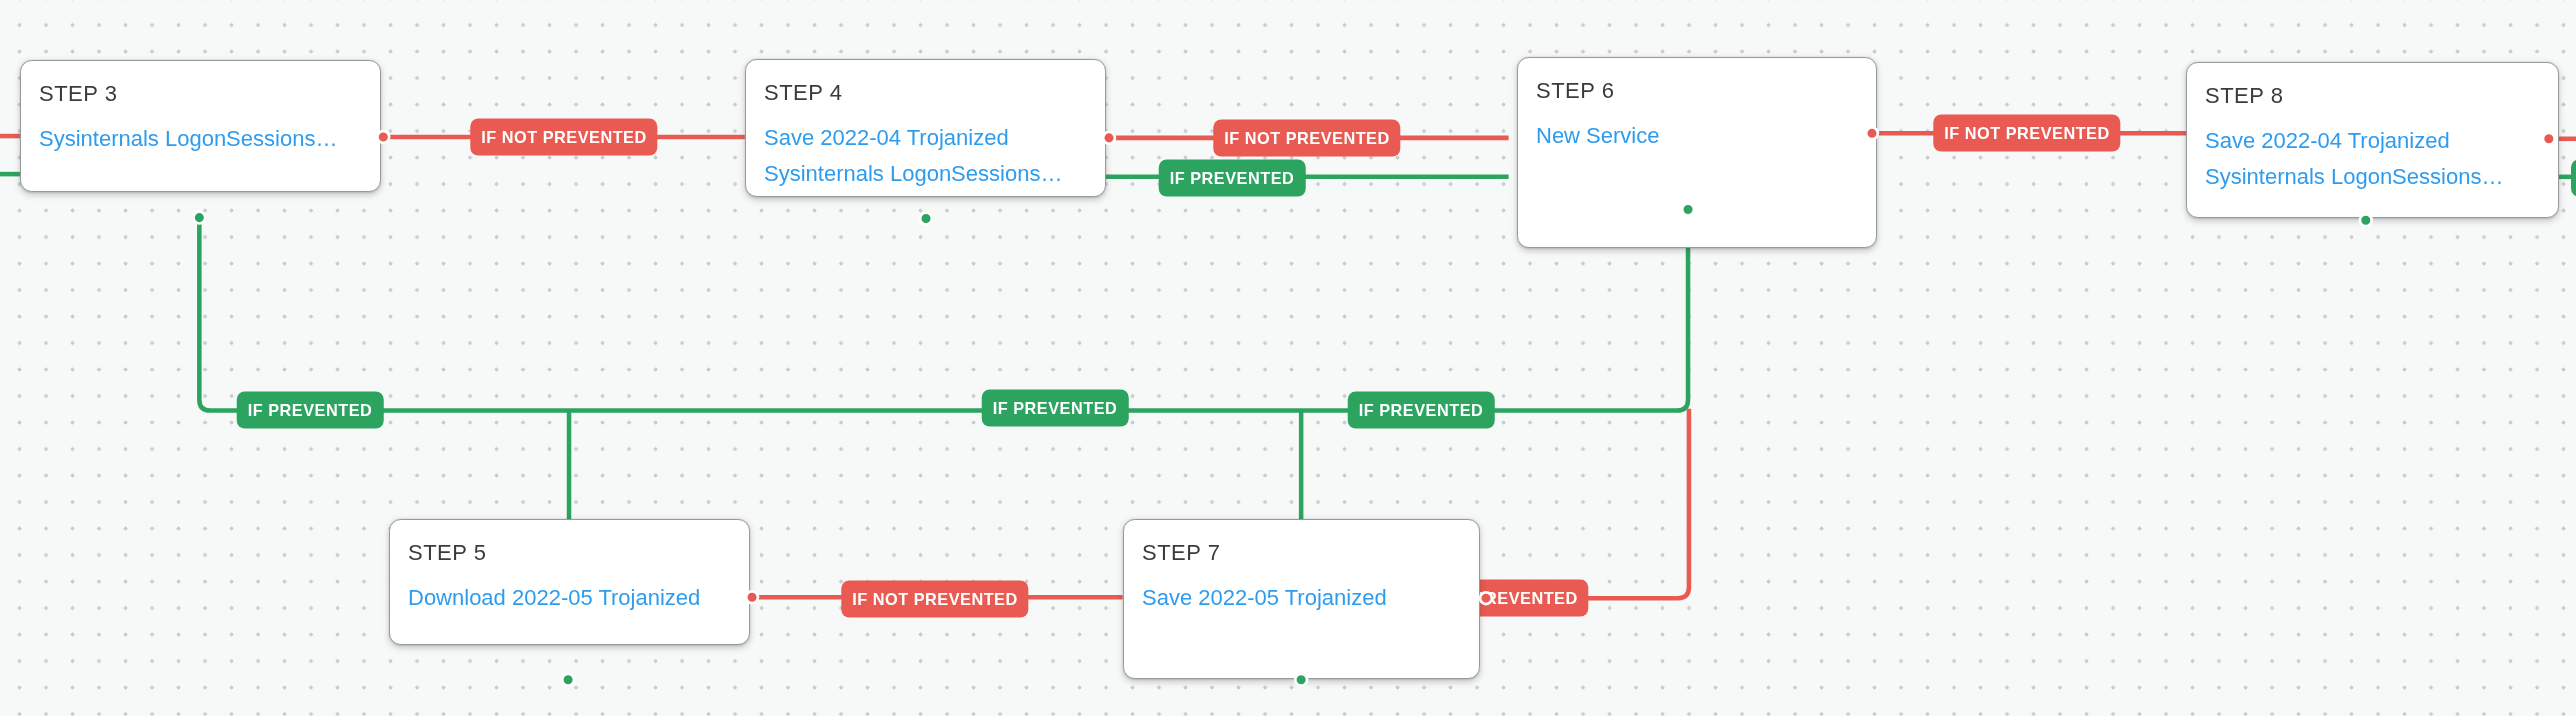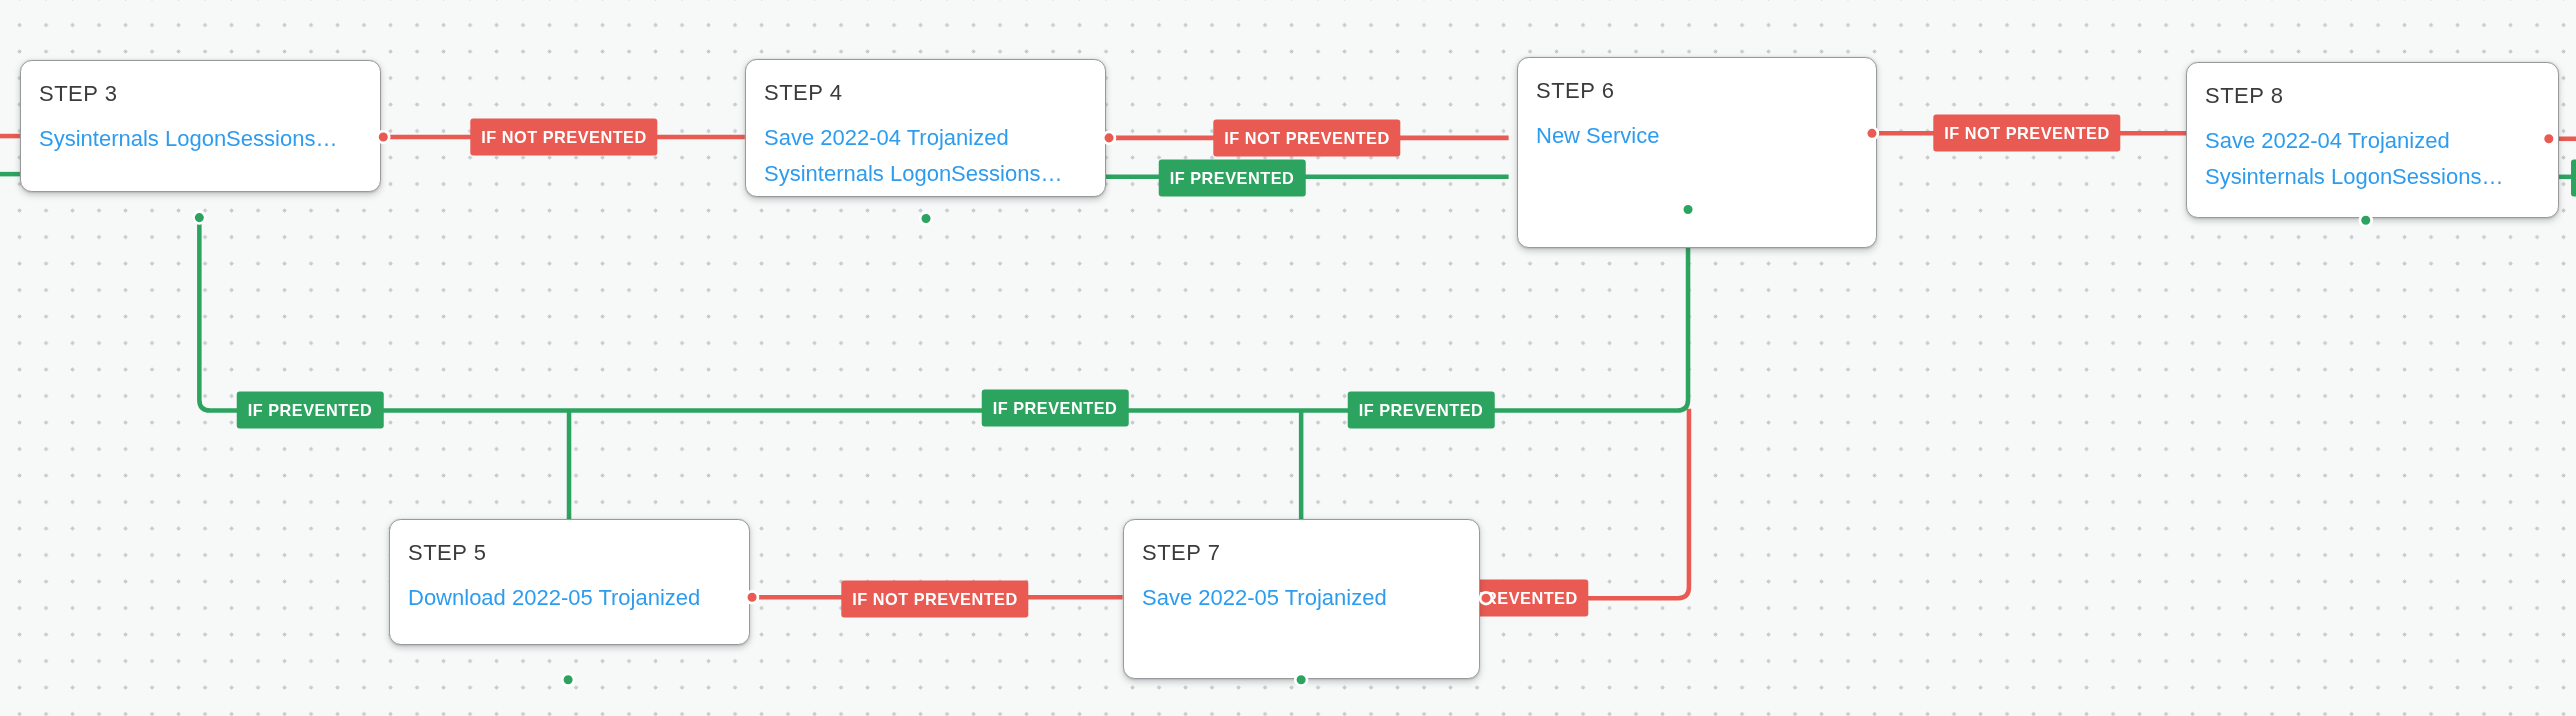--- a/index.html
+++ b/index.html
@@ -17,21 +17,21 @@
   }
   svg.layer{position:absolute;left:0;top:0;width:2576px;height:717px;pointer-events:none;}
   #edges-layer{z-index:1;}
   #labels-layer{position:absolute;left:0;top:0;width:2576px;height:717px;z-index:2;}
   #nodes-layer{position:absolute;left:0;top:0;width:2576px;height:717px;z-index:3;}
   #dots-layer{z-index:4;}
 
   .edge-label{
     position:absolute;
     height:37px;line-height:37px;
-    padding:0 11px;border-radius:3px;
+    padding:0 11px;border-radius:8px;
     font-size:16.3px;font-weight:700;letter-spacing:0.5px;
     color:#fff;white-space:nowrap;
     transform:translate(-50%,-50%);
     cursor:pointer;
   }
   .edge-label.red{background:#E85A52;}
   .edge-label.green{background:#2CA35F;}
   .edge-label.anchor-left{transform:translate(0,-50%);}
 
   .node{

